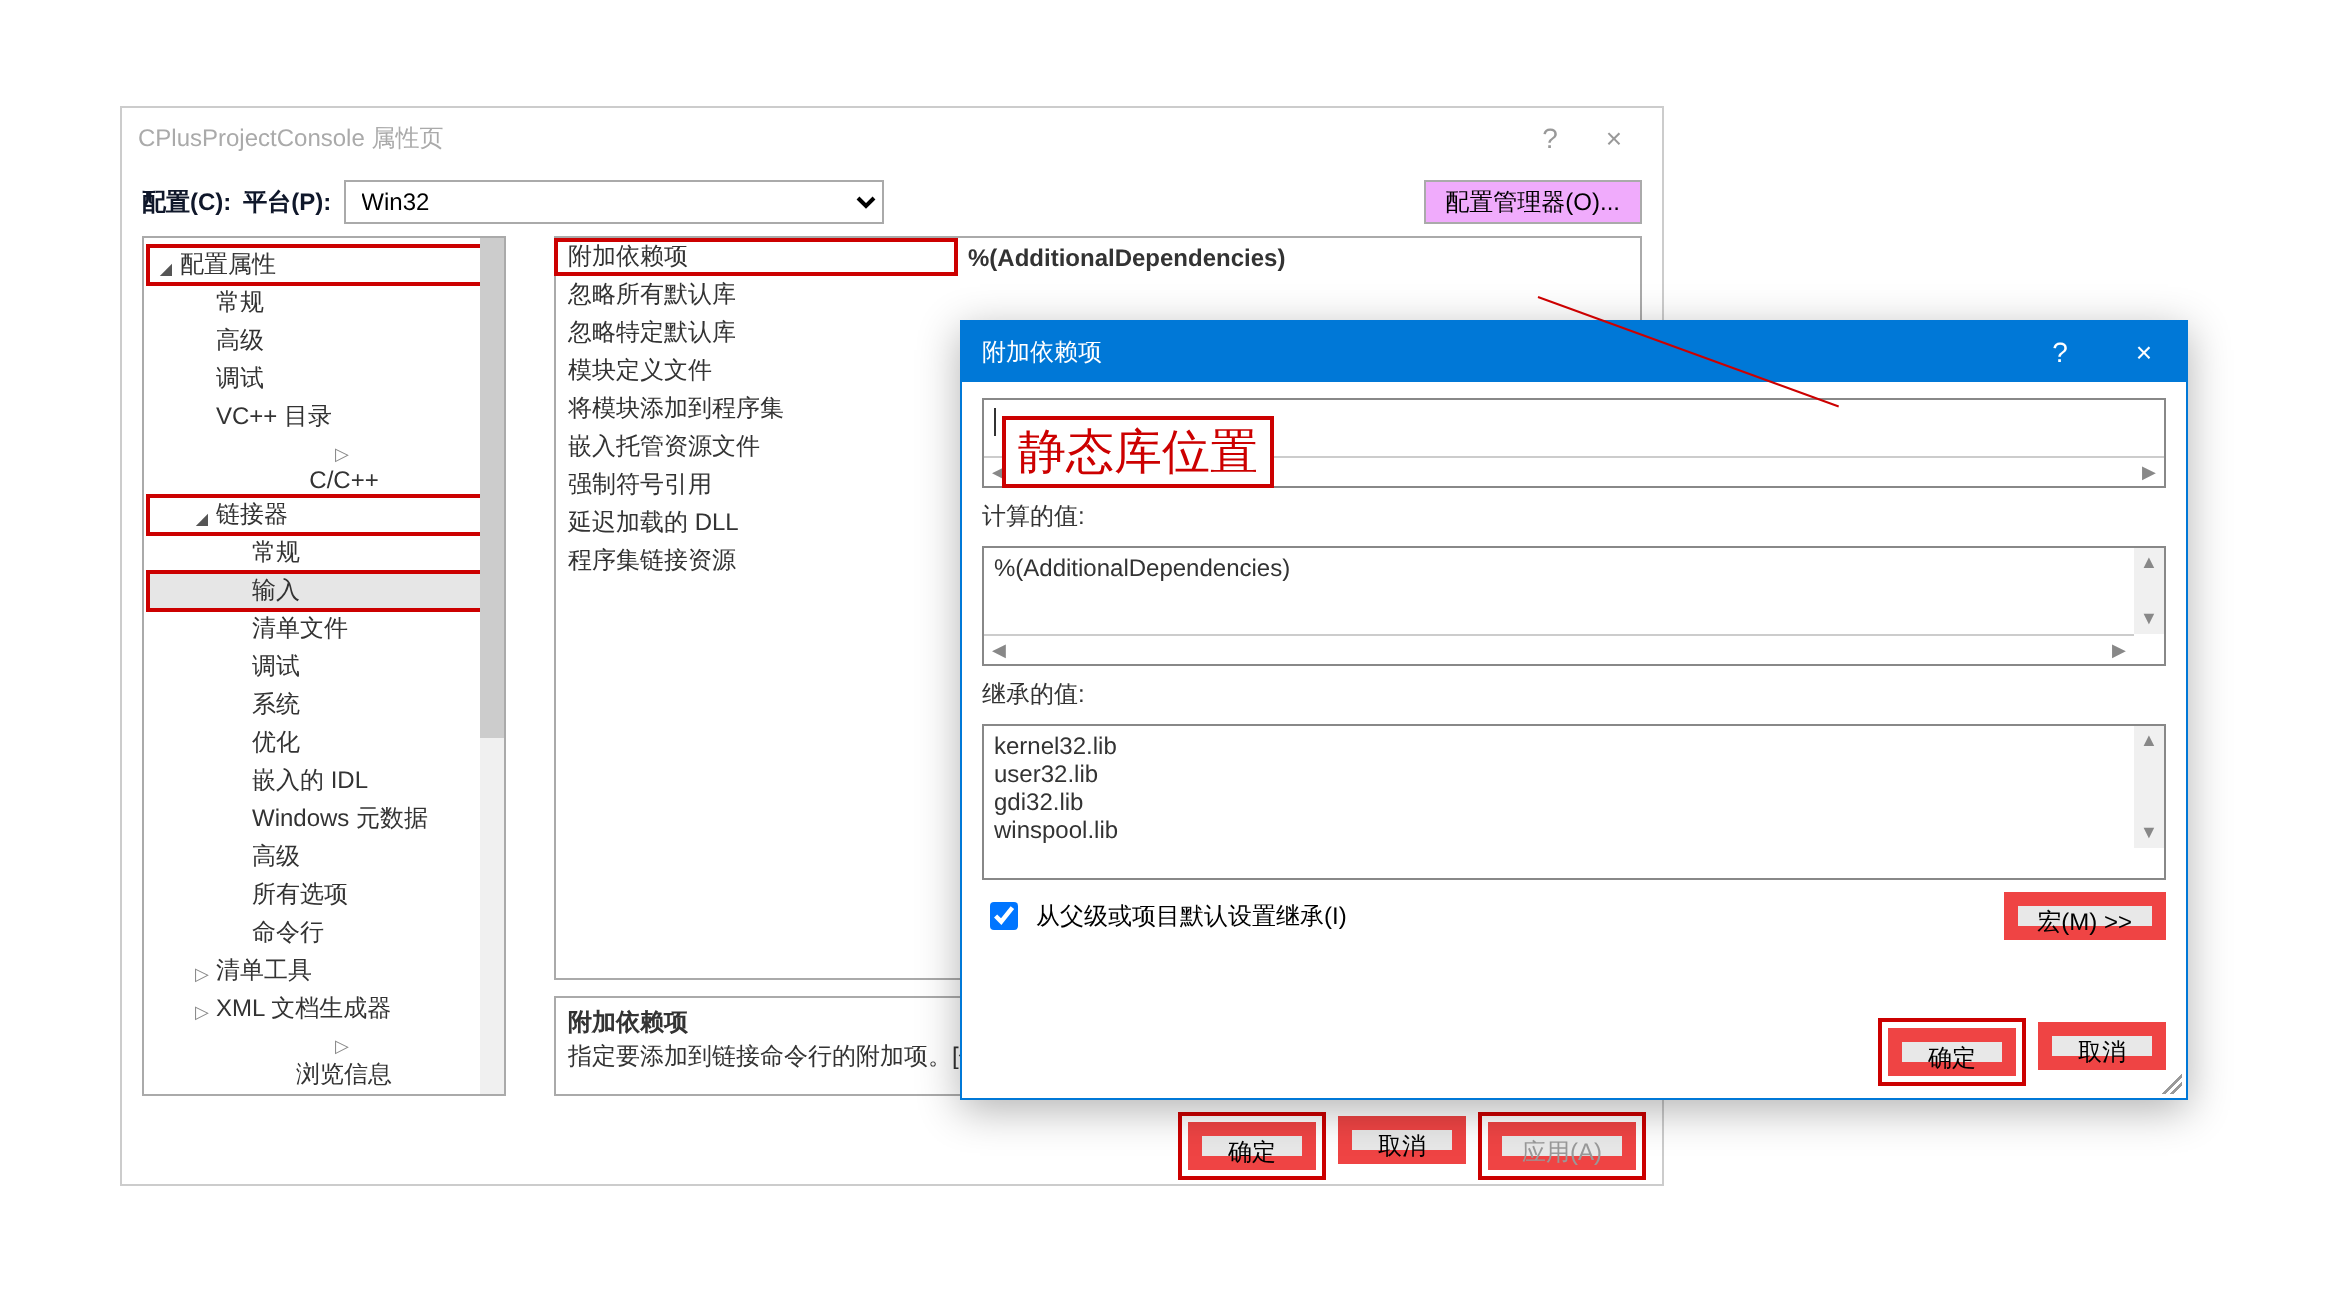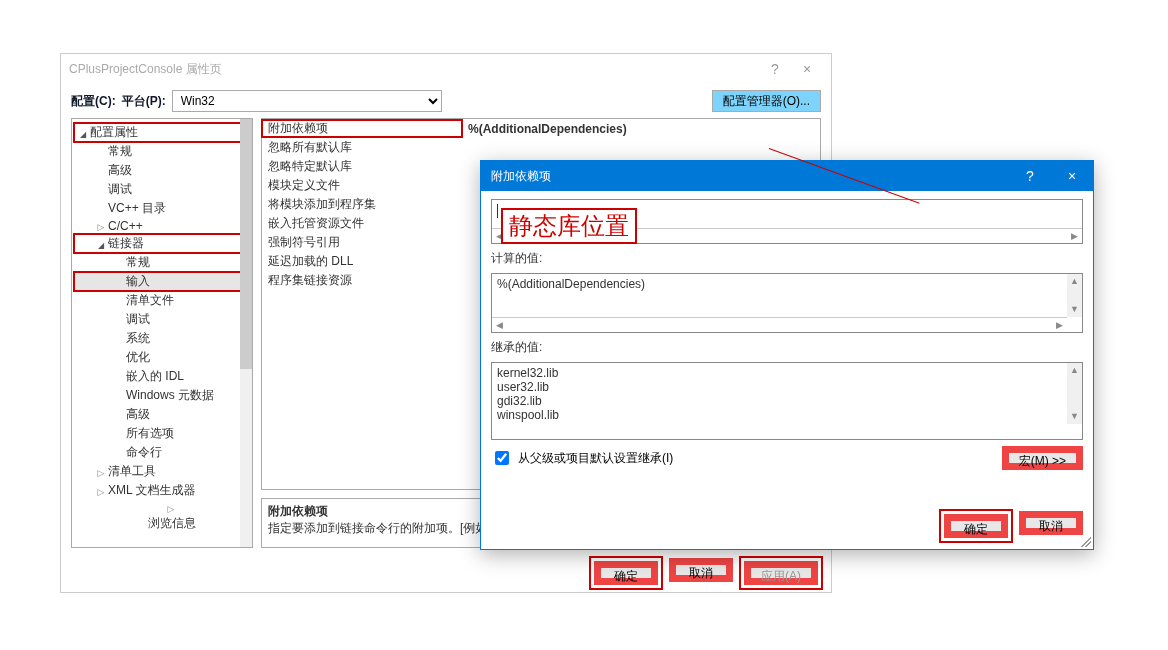--- a/index.html
+++ b/index.html
@@ -6,22 +6,22 @@
 body { margin: 0; background: #fff; width: 1168px; height: 650px; position: relative; }
 .main-window { position: absolute; left: 60px; top: 53px; width: 772px; height: 540px; border: 1px solid #ccc; background: #fff; }
 .titlebar { height: 30px; display: flex; align-items: center; padding: 0 8px; color: #aaa; }
 .titlebar .title { flex: 1; }
 .titlebar .tb-btn { width: 32px; text-align: center; font-size: 14px; color: #999; }
 .toprow { display: flex; align-items: center; padding: 6px 10px; gap: 6px; }
 .toprow label { color: #0f172a; font-weight: bold; }
 .toprow select { height: 22px; border: 1px solid #aaa; background: #fff; padding: 0 4px; }
 .toprow .cfg { width: 250px; }
 .toprow .plat { width: 270px; }
-.toprow .mgr-btn { height: 22px; border: 1px solid #aaa; background: #7dd3fc; padding: 0 10px; margin-left: auto; }
-.body-area { display: flex; padding: 0 10px 10px 10px; gap: 8px; height: 440px; }
+.toprow .mgr-btn { height: 22px; border: 1px solid #aaa; background: #f0abfc; padding: 0 10px; margin-left: auto; }
+.body-area { display: flex; padding: 0 10px 10px 10px; gap: 24px; height: 440px; }
 .tree { width: 182px; border: 1px solid #aaa; padding: 4px 2px; overflow: hidden; position: relative; }
 .tree .scrollbar { position: absolute; right: 0; top: 0; bottom: 0; width: 12px; background: #f0f0f0; }
 .tree .scrollbar .thumb { position: absolute; top: 0; left: 0; right: 0; height: 250px; background: #ccc; }
 .tree-item { padding: 1px 2px 1px 0; color: #333; white-space: nowrap; display: flex; align-items: center; }
 .tree-item.sel { background: #e6e6e6; }
 .tri { display: inline-block; width: 10px; text-align: center; color: #555; margin-right: 2px; }
 .tri.closed::before { content: "▷"; font-size: 9px; color: #888; }
 .tri.open::before { content: "◢"; font-size: 8px; color: #555; }
 .tri.blank { visibility: hidden; }
 .redbox { outline: 2px solid #c00; outline-offset: -1px; }
@@ -94,21 +94,21 @@
             <span>高级</span>
           </div>
           <div class="tree-item" style="padding-left: 22px;">
             <span class="tri blank"></span>
             <span>调试</span>
           </div>
           <div class="tree-item" style="padding-left: 22px;">
             <span class="tri blank"></span>
             <span>VC++ 目录</span>
           </div>
-          <div class="tree-item" style="padding-left: 22px;">
+          <div class="tree-item" style="padding-left: 22px; flex-direction: column;">
             <span class="tri closed"></span>
             <span>C/C++</span>
           </div>
           <div class="tree-item redbox" style="padding-left: 22px;">
             <span class="tri open"></span>
             <span>链接器</span>
           </div>
           <div class="tree-item" style="padding-left: 40px;">
             <span class="tri blank"></span>
             <span>常规</span>

